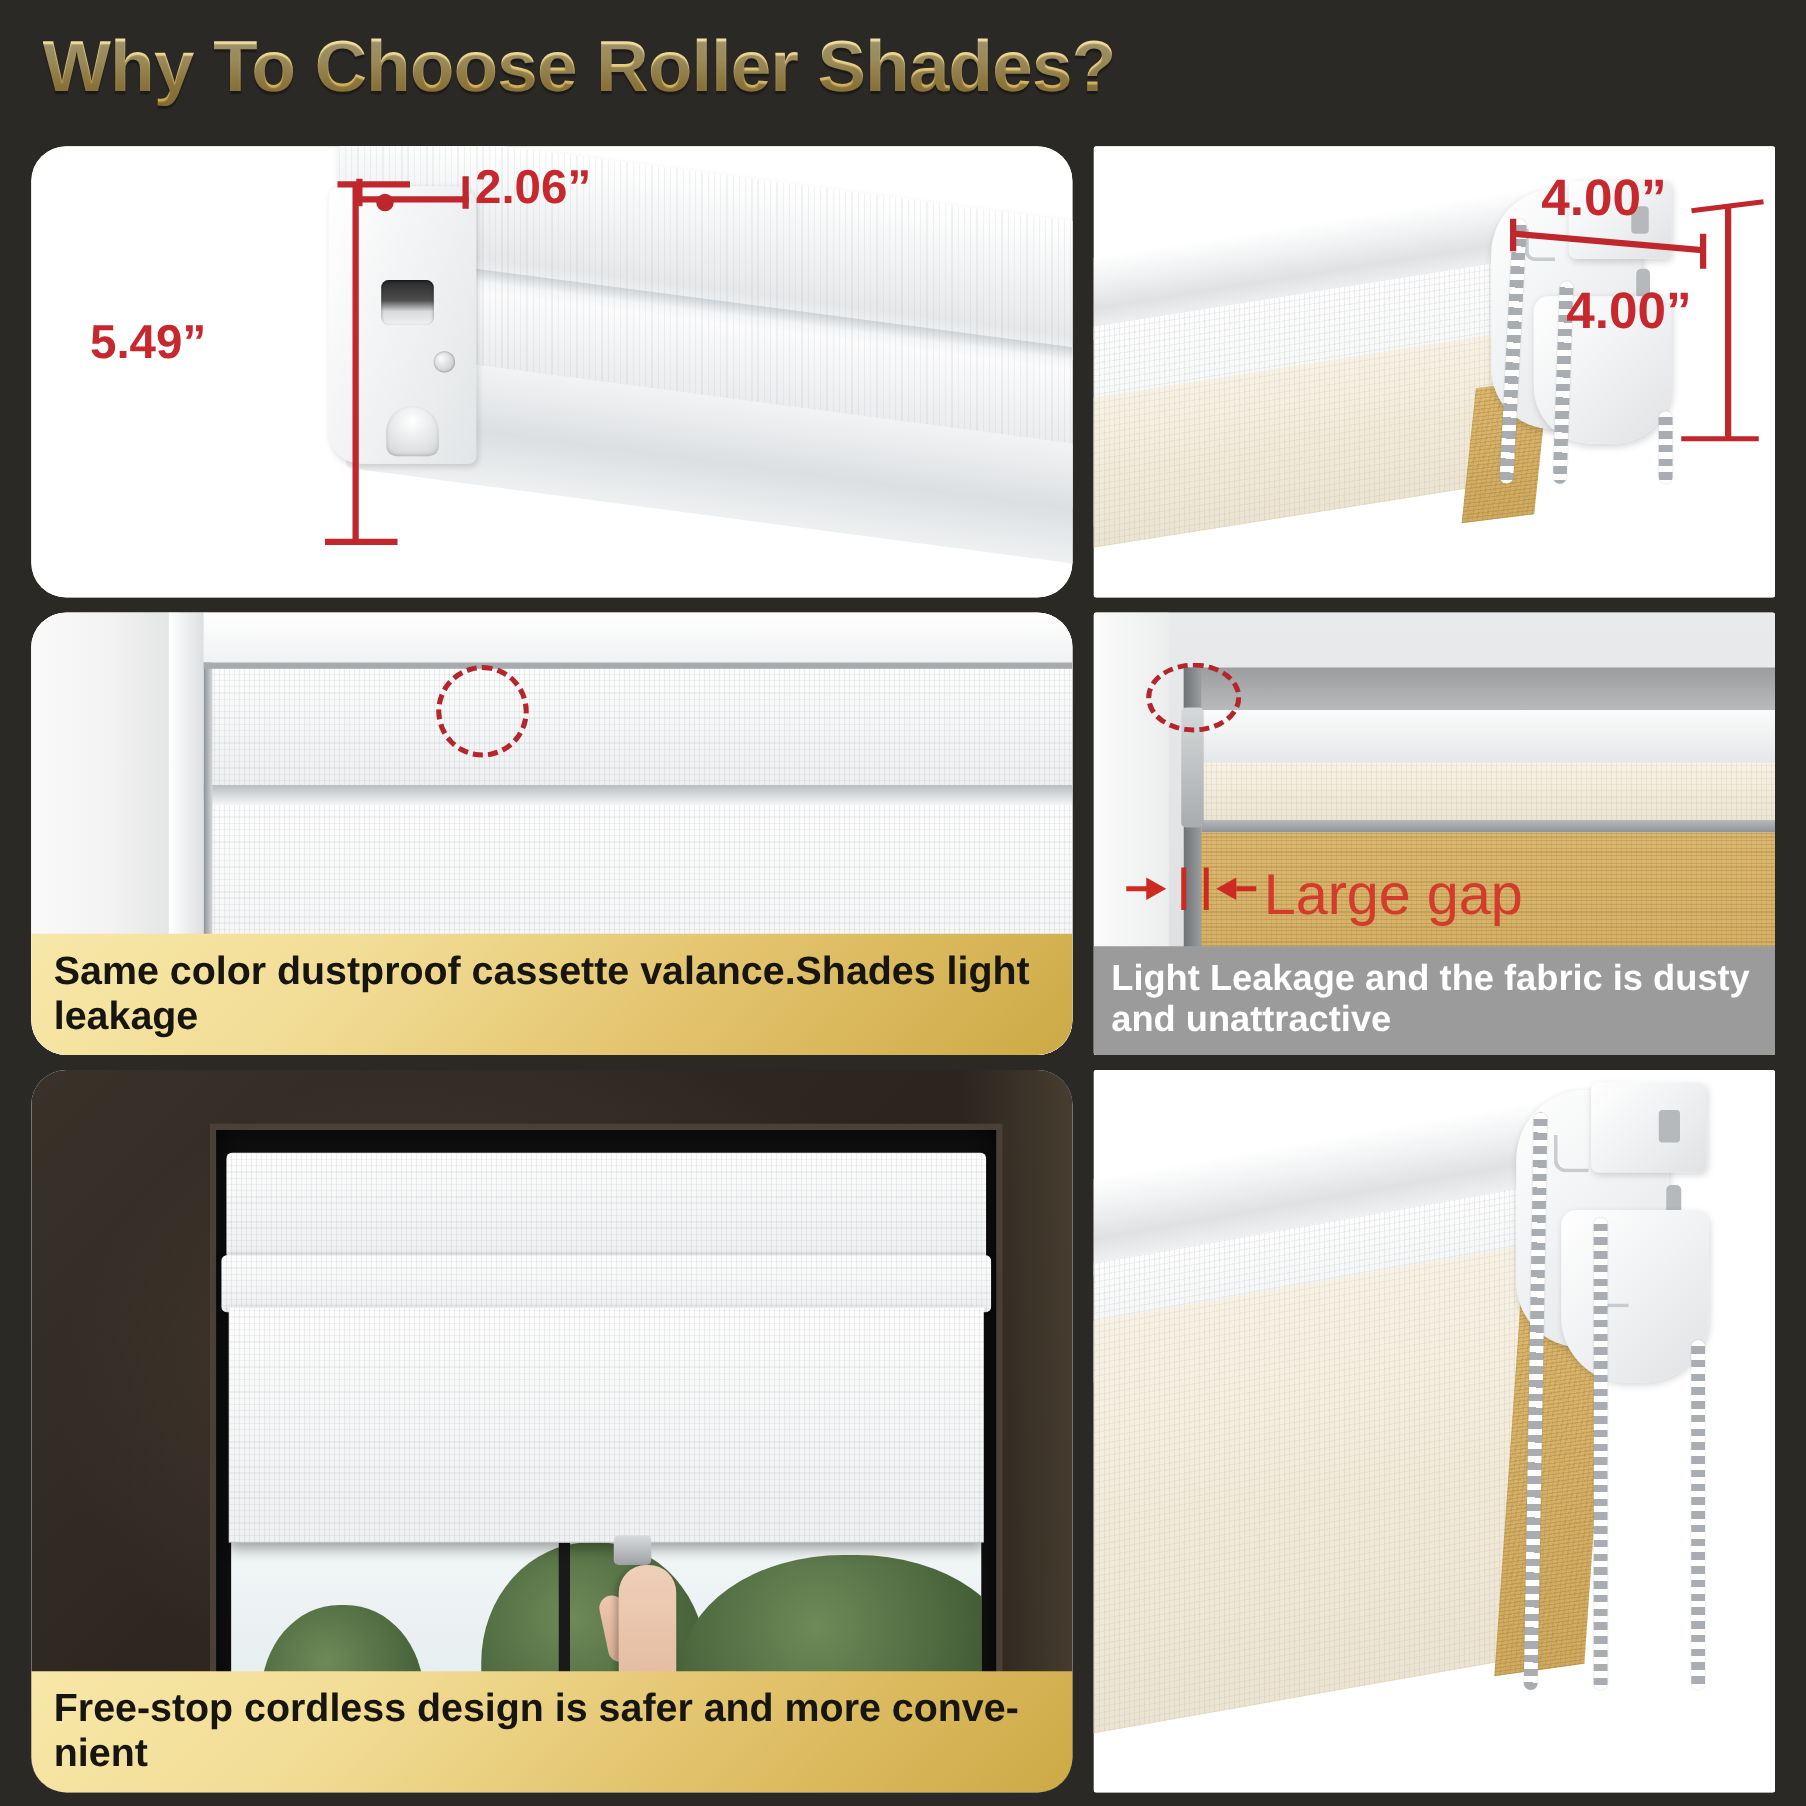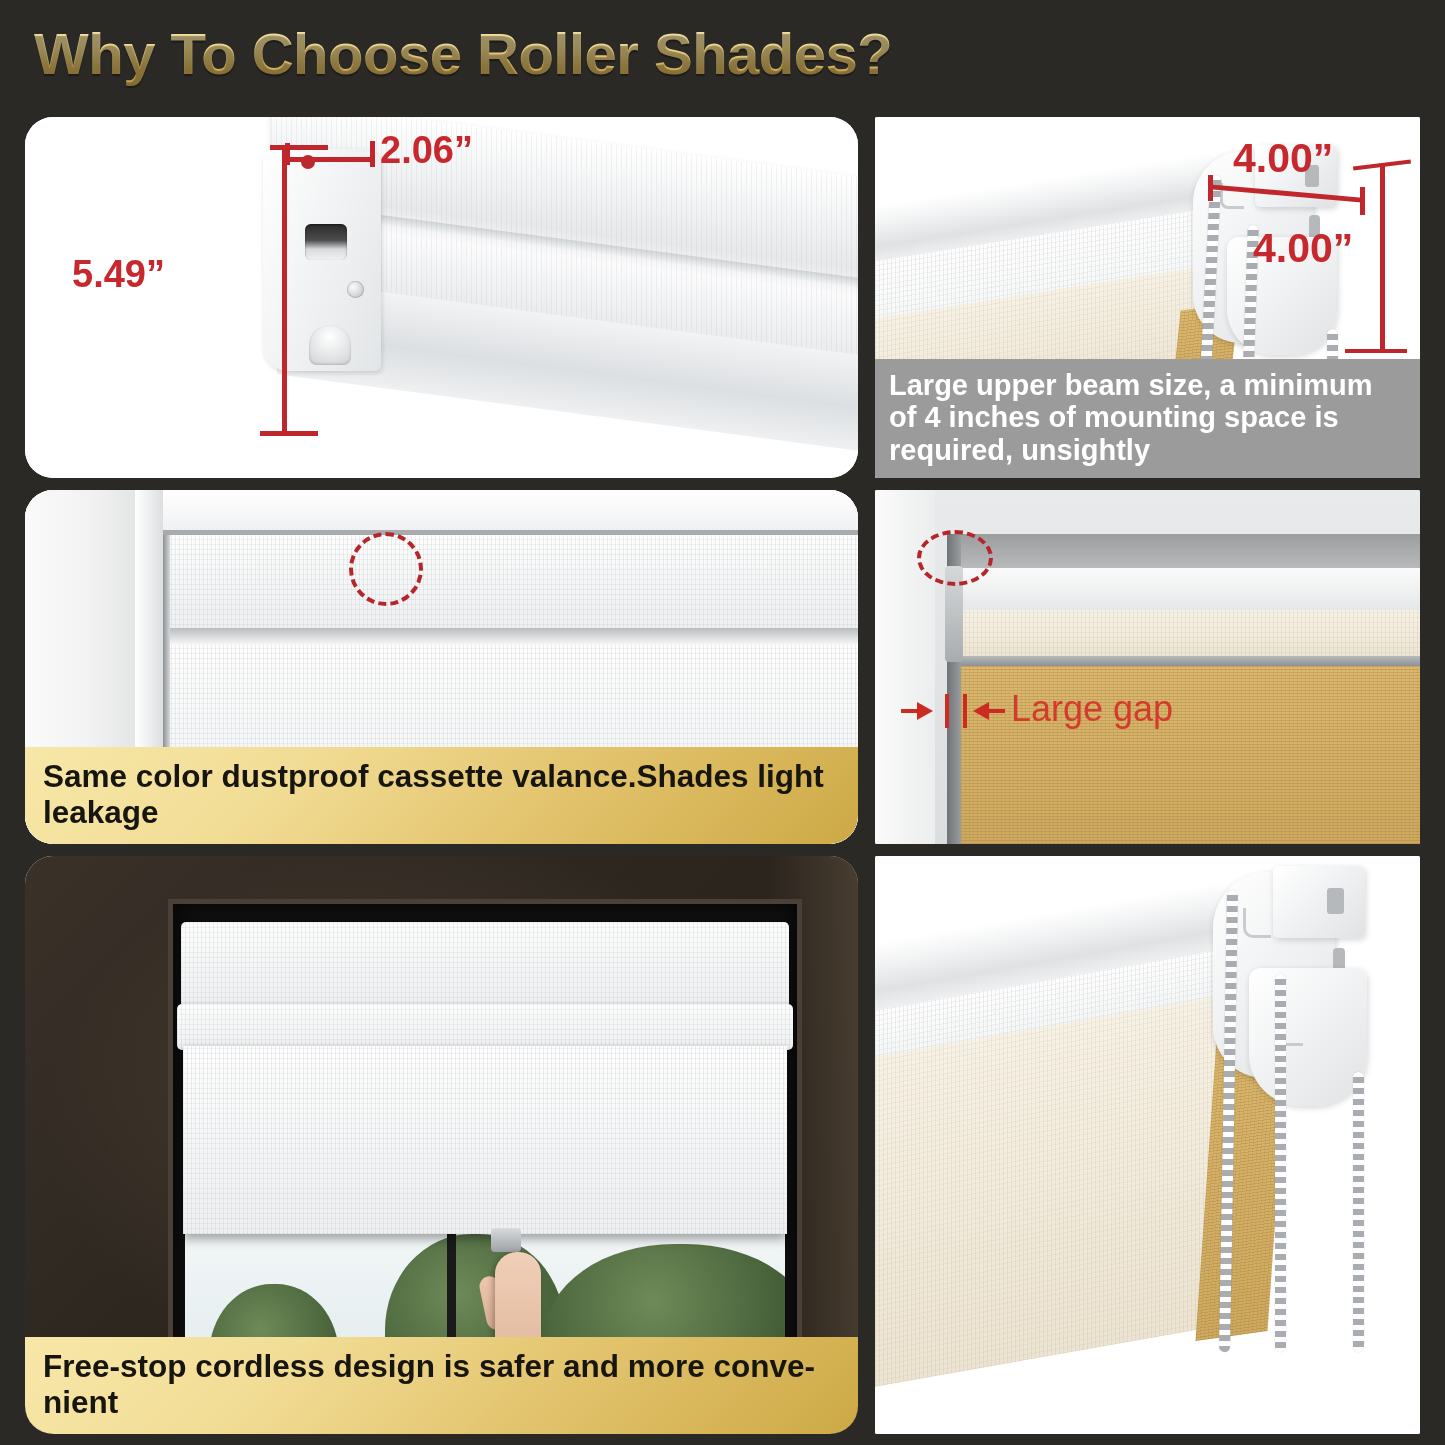--- a/index.html
+++ b/index.html
@@ -303,21 +303,20 @@
       <div class="dim-cap" style="left:333px; top:58px; width:5px; height:26px;"></div>
       <div class="dim-cap" style="left:485px; top:70px; width:5px; height:28px;"></div>
       <div class="dim-label" style="left:358px; top:18px; font-size:41px;">4.00”</div>
 
       <div class="dim-line" style="left:505px; top:48px; width:5px; height:186px;"></div>
       <div class="dim-cap" style="left:478px; top:46px; width:58px; height:4px; transform:rotate(-7deg);"></div>
       <div class="dim-cap" style="left:470px; top:232px; width:62px; height:4px;"></div>
       <div class="dim-label" style="left:378px; top:108px; font-size:41px;">4.00”</div>
     </div>
 
-    <div class="cap grey">Large upper beam size, a minimum of 4 inches of mounting space is required, unsightly</div>
   </div>
 
   <div class="panel good col-l row-2">
     <div class="photo">
       <div class="white-bg"></div>
       <div class="p3-frame-l"></div>
       <div class="p3-casing"></div>
       <div class="p3-head"></div>
       <div class="p3-valance fabric-white"></div>
       <div class="p3-railA"></div>
@@ -348,23 +347,24 @@
       <div style="position:absolute; left:70px; top:76px; width:18px; height:96px; background:linear-gradient(180deg,#d6d9da,#a9acae); border-radius:4px;"></div>
 
       <div class="dashed-ellipse" style="left:42px; top:40px; width:76px; height:56px;"></div>
 
       <div class="arrow-r" style="left:42px; top:212px;"></div>
       <div class="arrow-stem" style="left:26px; top:219px; width:18px;"></div>
       <div class="gap-tick" style="left:70px; top:204px; height:34px;"></div>
       <div class="gap-tick" style="left:88px; top:204px; height:34px;"></div>
       <div class="arrow-l" style="left:98px; top:212px;"></div>
       <div class="arrow-stem" style="left:114px; top:219px; width:16px;"></div>
-      <div class="gap-label" style="left:136px; top:198px; font-size:36px;">Large gap</div>
-    </div>
-
+      <div class="gap-label" style="left:136px; top:198px; font-size:46px;">Large gap</div>
+    </div>
+
+    <div class="cap grey">Light Leakage and the fabric is dusty and unattractive</div>
   </div>
 
   <div class="panel good col-l row-3">
     <div class="photo">
       <div class="p5-room"></div>
       <div class="p5-vign"></div>
       <div class="p5-wall-r"></div>
 
       <div class="p5-opening">
         <div class="p5-glass">

